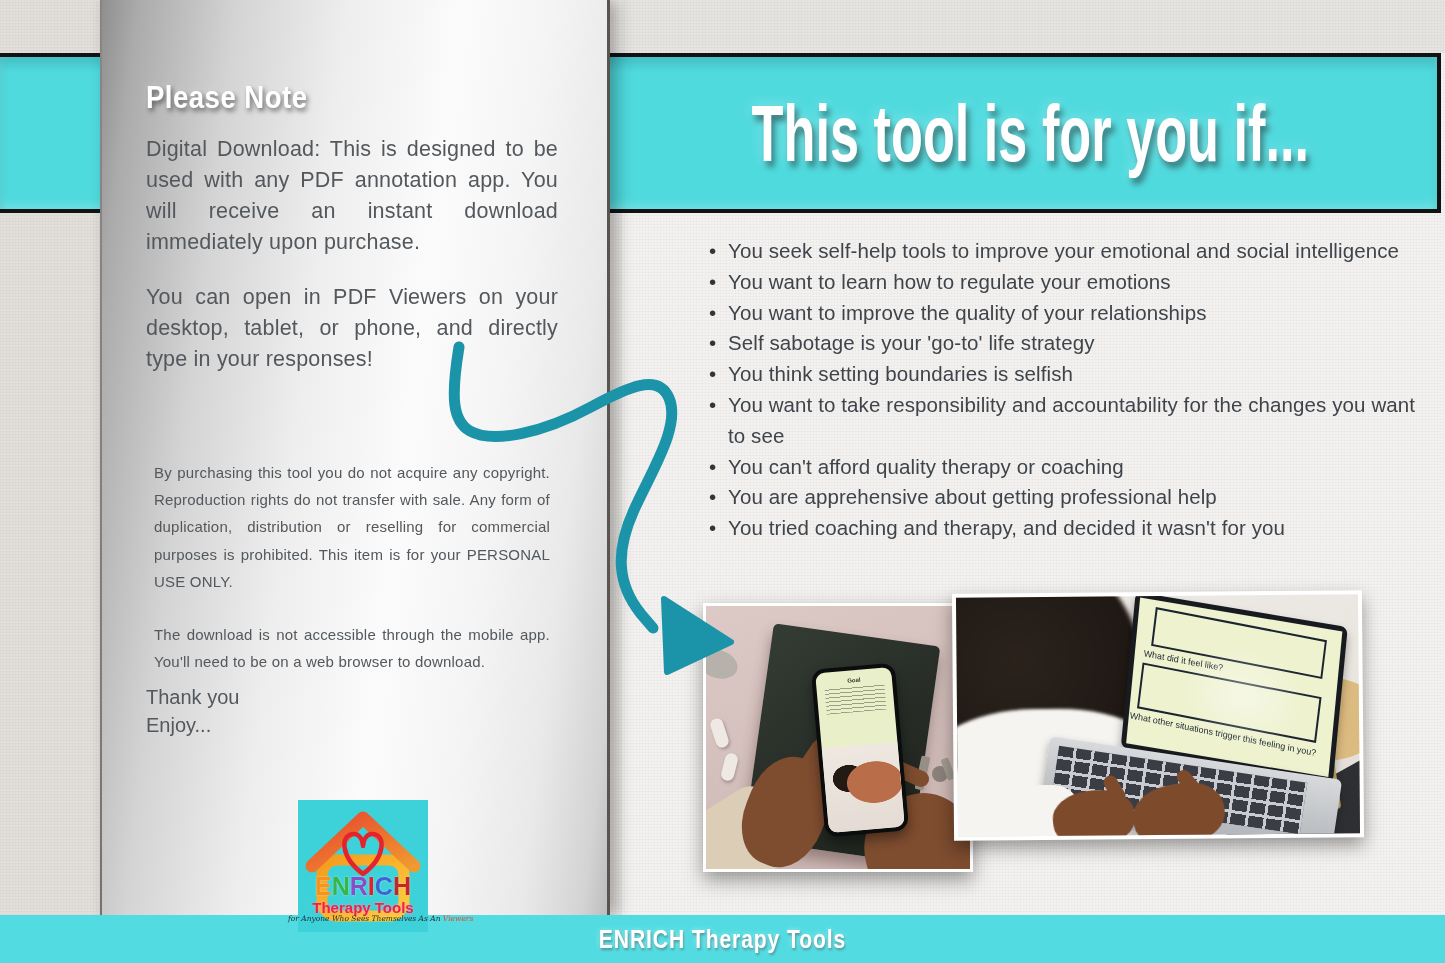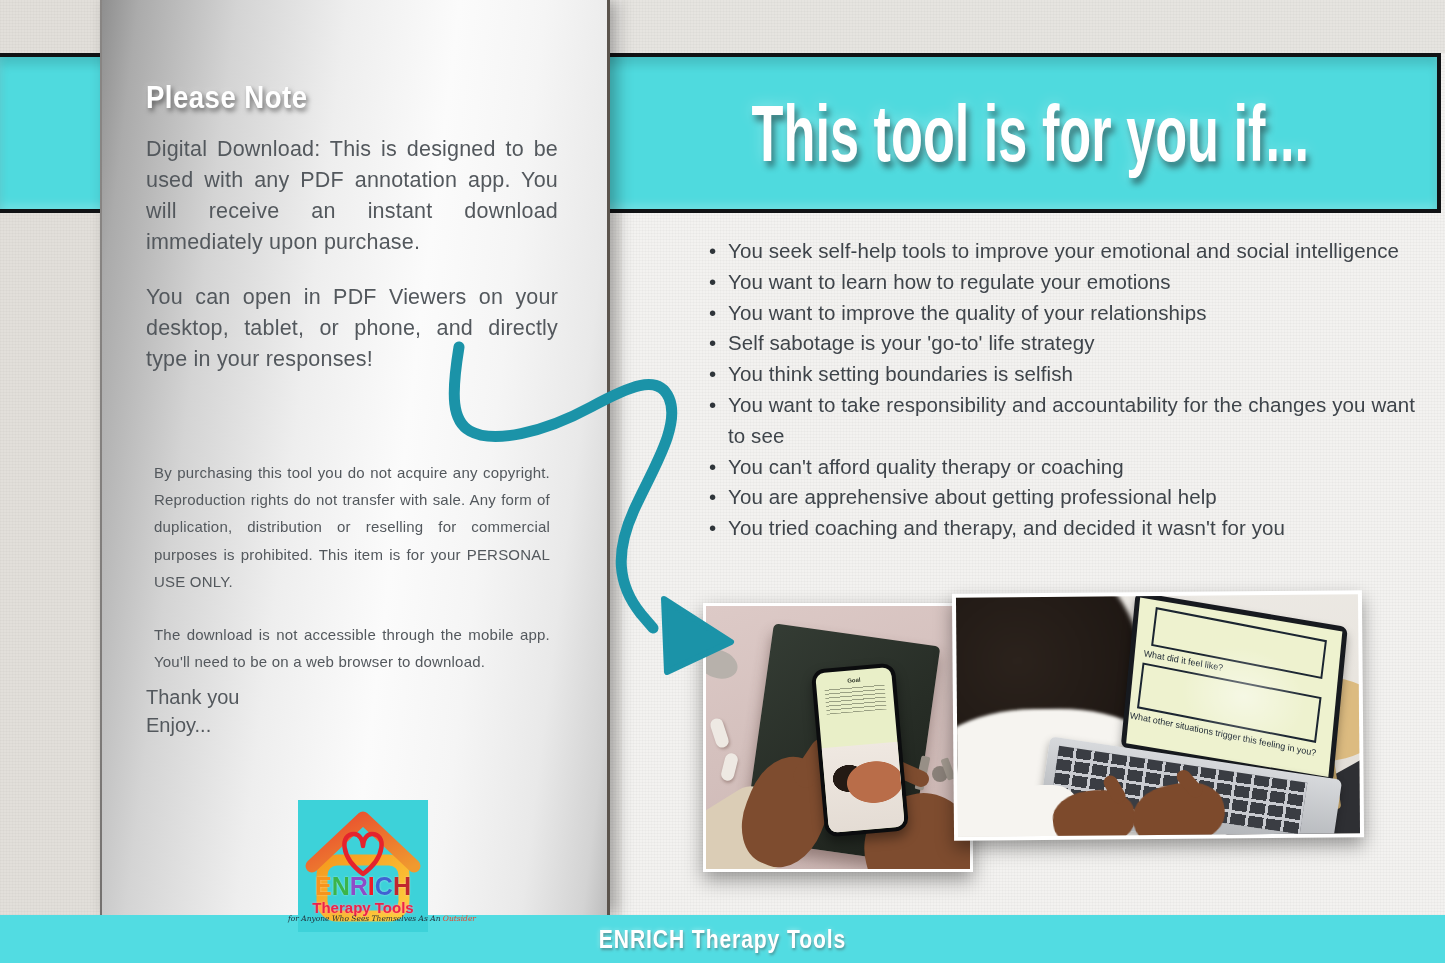--- a/index.html
+++ b/index.html
@@ -279,21 +279,21 @@
       </defs>
       <rect x="24" y="60" width="82" height="56" rx="15" fill="none" stroke="url(#baseG)" stroke-width="11"></rect>
       <path d="M 14 66 L 65 18 L 116 66" fill="none" stroke="url(#roofG)" stroke-width="13" stroke-linecap="round" stroke-linejoin="round"></path>
       <path d="M 65 74 C 42 57 42 34 56 34 C 62 34 65 41 65 46 C 65 41 68 34 74 34 C 88 34 88 57 65 74 Z" fill="none" stroke="#e5232d" stroke-width="4.5" stroke-linejoin="round"></path>
     </svg>
     <div class="logo-word">
       <span style="color: rgb(247, 148, 29);">E</span><span style="color: rgb(58, 181, 74);">N</span><span style="color: rgb(142, 75, 200);">R</span><span style="color: rgb(238, 28, 37);">I</span><span style="color: rgb(63, 99, 210);">C</span><span style="color: rgb(193, 39, 45);">H</span>
     </div>
     <div class="logo-sub">Therapy Tools</div>
     <div class="logo-tagline">
-      <span>for Anyone Who Sees Themselves As An </span><span class="accent">Outsider</span>
+      <span>for Anyone Who Sees Themselves As An </span><span class="accent">Viewers</span>
     </div>
   </div>
 
   <div class="footer">
     <span class="footer-label">ENRICH Therapy Tools</span>
   </div>
 
 </div>
 
 </body></html>

